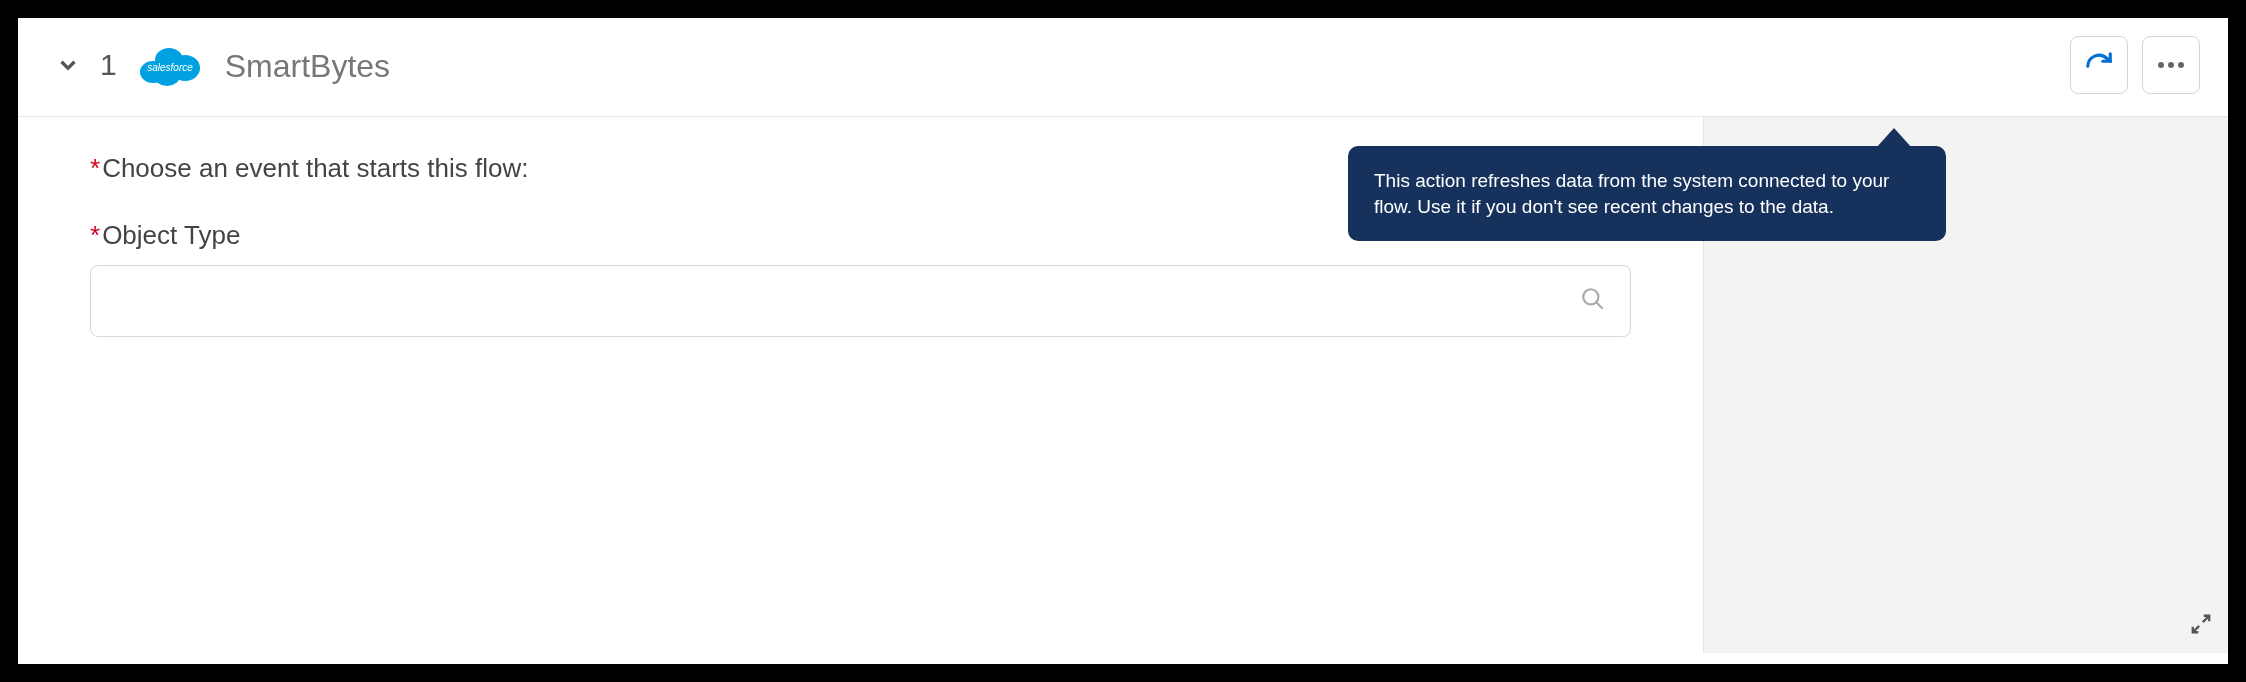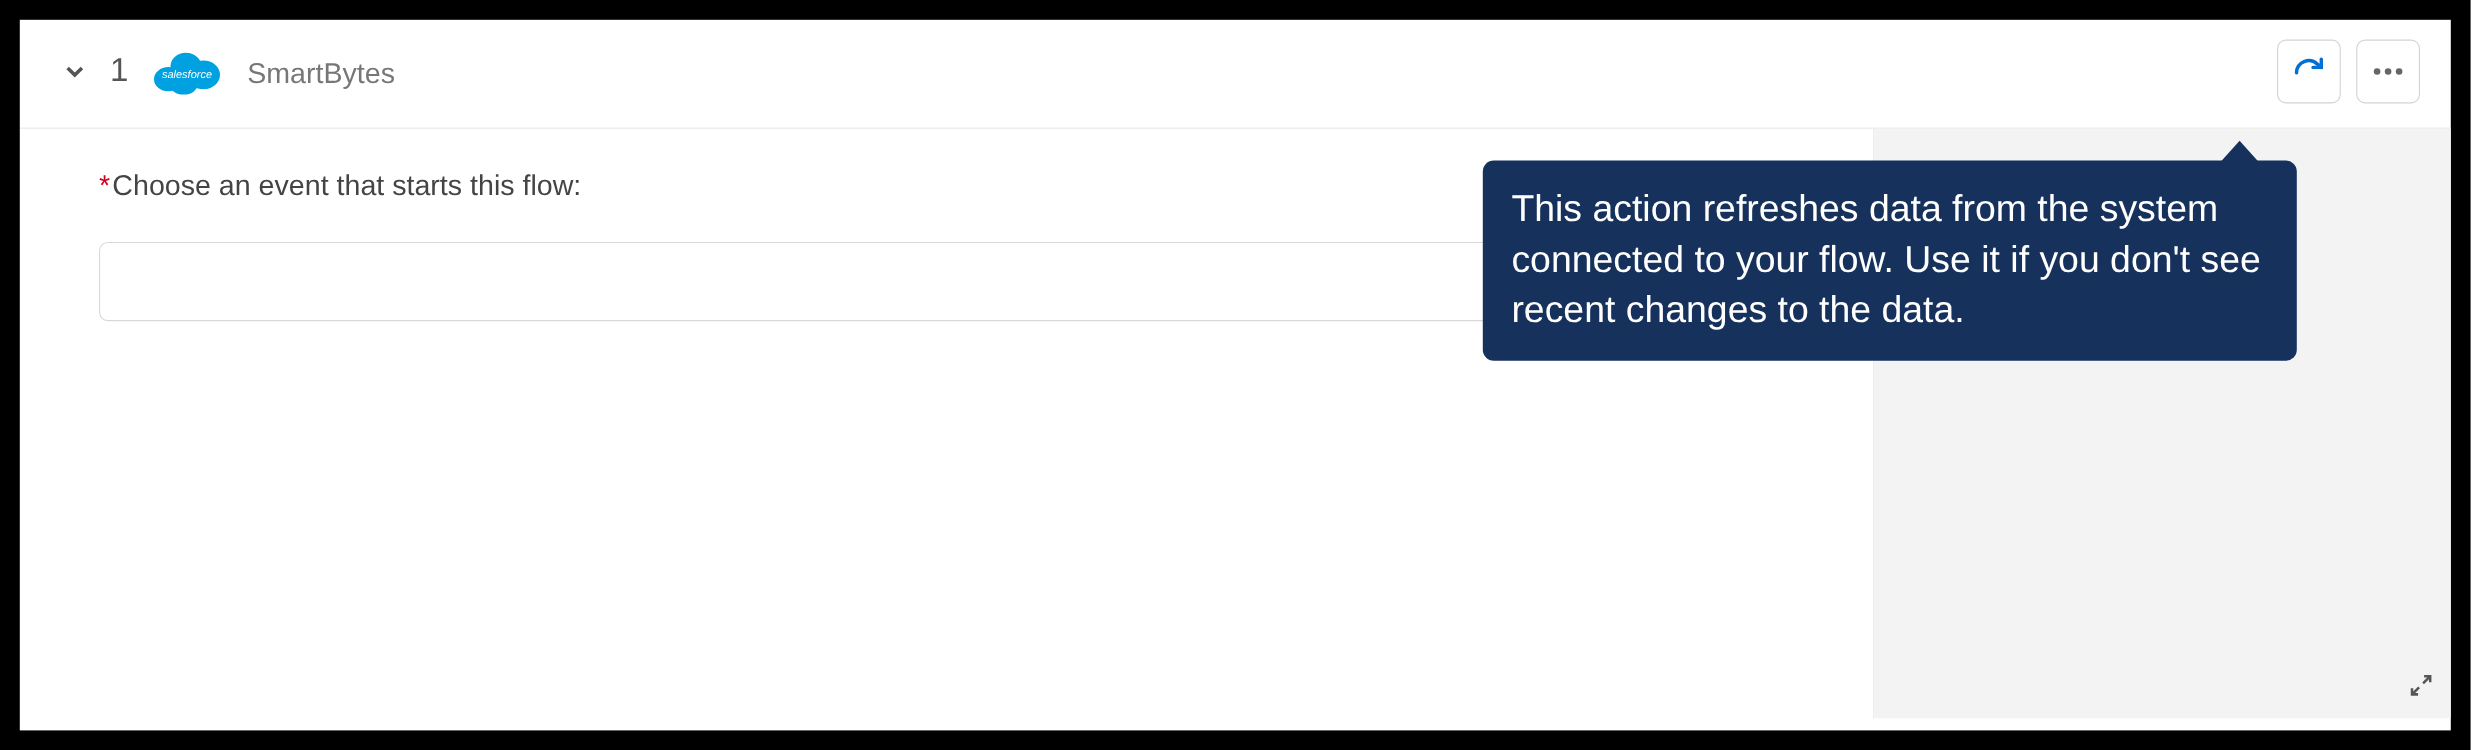--- a/index.html
+++ b/index.html
@@ -37,21 +37,21 @@
   }
   .sf-cloud {
     width: 66px; height: 46px;
     margin-right: 22px;
     display: flex; align-items: flex-end; justify-content: center;
   }
   .titles { display: flex; flex-direction: column; }
   .title-row { display: flex; align-items: center; gap: 16px; }
   .title { font-size: 29px; font-weight: 700; color: #181818; }
   .edit-icon { color: #888; cursor: pointer; }
-  .subtitle { font-size: 26px; color: #777; margin-top: 3px; }
+  .subtitle { font-size: 32px; color: #777; margin-top: 3px; }
   .header-actions {
     margin-left: auto;
     display: flex;
     gap: 14px;
   }
   .icon-btn {
     width: 58px; height: 58px;
     border: 1px solid #d4d4d4;
     border-radius: 8px;
     background: #fff;
@@ -111,26 +111,26 @@
     border: none;
     outline: none;
     font-size: 27px;
     height: 100%;
     background: transparent;
   }
   .tooltip {
     position: absolute;
     top: 128px;
     left: 1330px;
-    width: 740px;
+    width: 598px;
     background: #16325c;
     color: #fff;
     border-radius: 10px;
     padding: 22px 26px;
-    font-size: 34px;
+    font-size: 19px;
     line-height: 1.35;
     z-index: 10;
   }
   .tooltip::before {
     content: "";
     position: absolute;
     top: -18px;
     right: 34px;
     border-left: 18px solid transparent;
     border-right: 18px solid transparent;
@@ -186,20 +186,21 @@
   </div>
 
   <div class="body">
     <div class="form-area">
 
       <div class="field">
         <div class="field-label"><span class="req">*</span><span>Choose an event that starts this flow:</span></div>
       </div>
 
       <div class="field">
+        <div class="field-label"><span class="req">*</span><span>Object Type</span></div>
         <div class="search-input-wrap">
           <input class="search-input" type="text" value="" style="">
           <span>
             <svg width="26" height="26" viewBox="0 0 24 24" fill="none" stroke="currentColor" stroke-width="2">
                 <circle cx="10" cy="10" r="7"></circle>
                 <line x1="21" y1="21" x2="15" y2="15"></line>
               </svg>
           </span>
         </div>
       </div>

